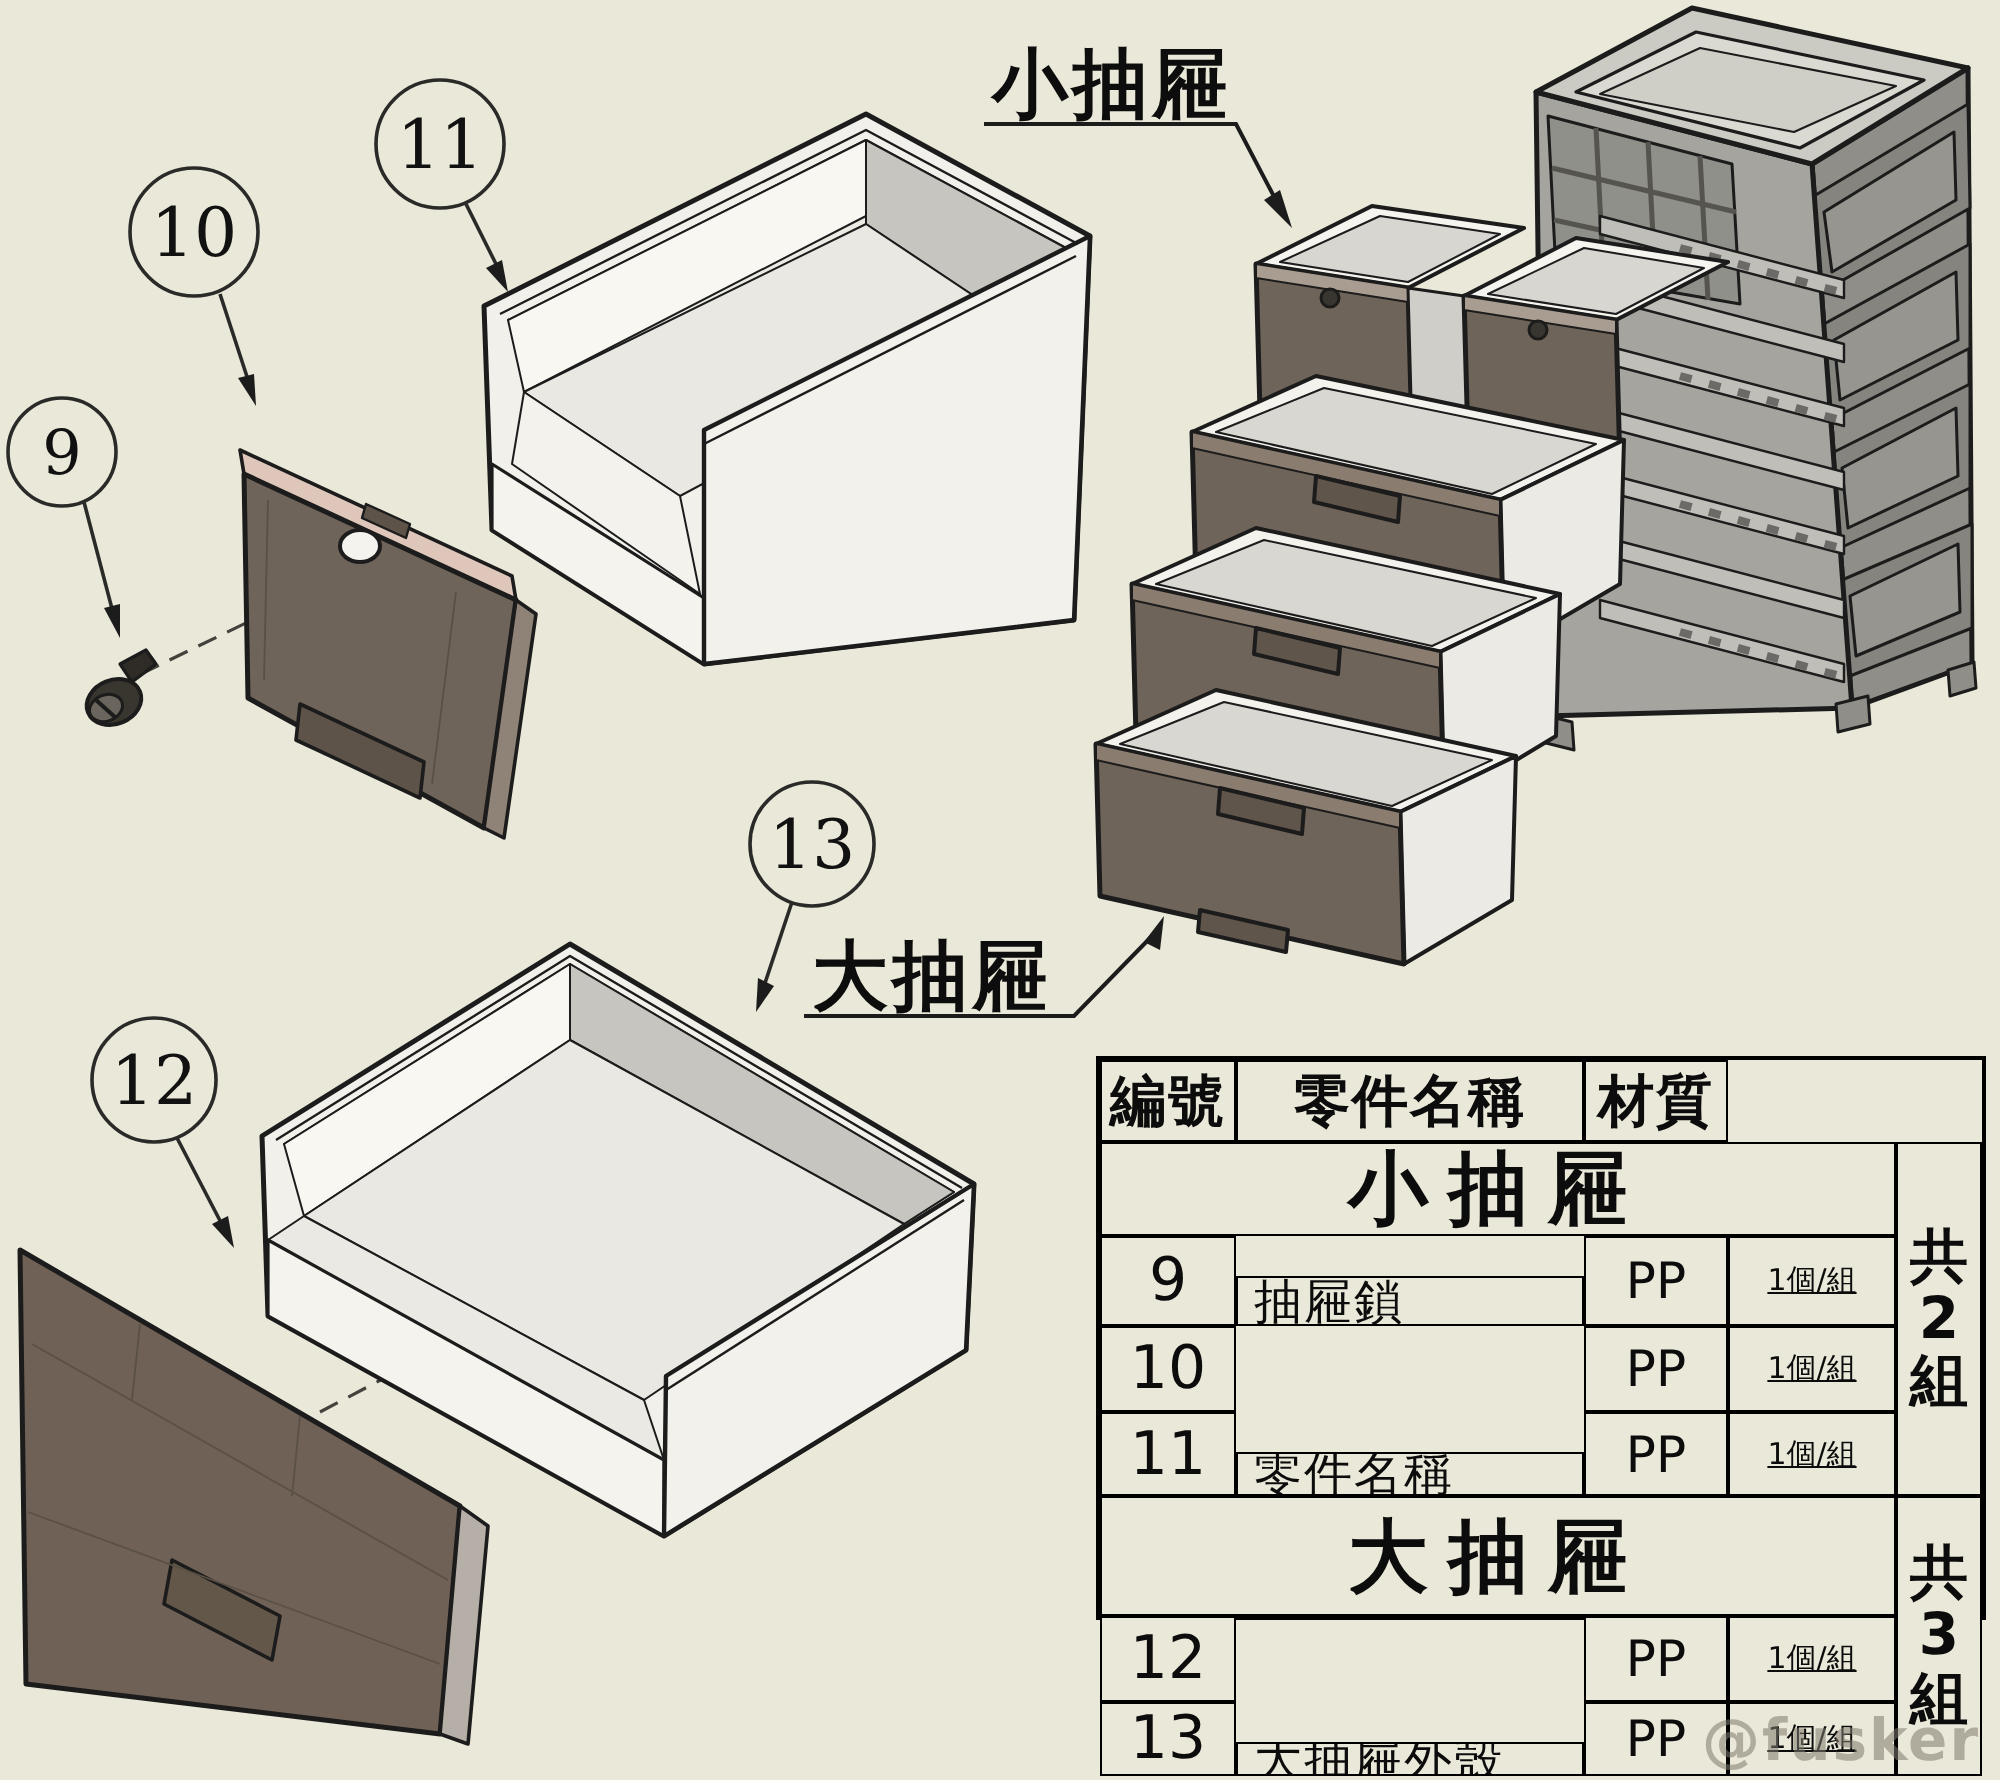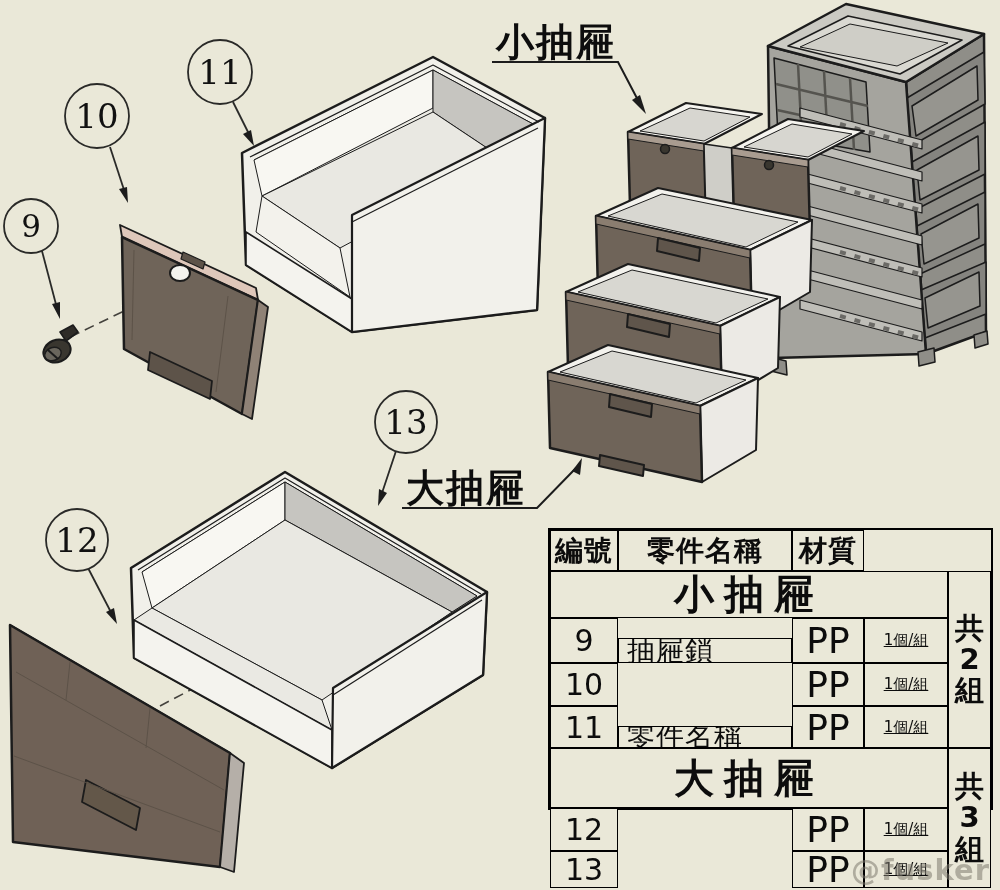--- a/index.html
+++ b/index.html
@@ -12,22 +12,22 @@
   .ptable{position:absolute;left:548px;top:528px;width:445px;height:282px;
           display:grid;box-sizing:border-box;border:2px solid #000;
           grid-template-columns:68px 174px 72px 84px 43px;
           grid-template-rows:41px 47px 45px 43px 42px 60px 43px 37px;
           background:#eae8d8;}
   .tcell{border:1px solid #000;display:flex;align-items:center;justify-content:center;
          color:#0c0c0c;background:#eae8d8;overflow:hidden;}
   .th{font-size:28px;font-weight:700;letter-spacing:1px;}
   .sec{font-size:40px;font-weight:600;letter-spacing:10px;}
   .num{font-size:30px;}
-  .pname{font-size:28px;justify-content:flex-start;padding-left:8px;letter-spacing:1px;margin-top:20px;}
-  .mat{font-size:36px;}
+  .pname{font-size:24px;justify-content:flex-start;padding-left:8px;letter-spacing:1px;margin-top:20px;}
+  .mat{font-size:25px;}
   .qty{font-size:15px;text-decoration:underline;}
   .tot{flex-direction:column;font-size:29px;line-height:1.08;font-weight:600;}
   
   .wm{position:absolute;left:851px;top:853px;font-size:29px;font-weight:700;
       color:rgba(125,122,112,0.55);letter-spacing:1px;font-family:"DejaVu Sans",sans-serif;}
 </style>
 </head>
 <body>
 
 <div class="stage">
@@ -259,17 +259,18 @@
     <span>共</span>
     <span>3</span>
     <span>組</span>
   </div>
 
   <div class="tcell num" style="grid-row:7;grid-column:1">12</div>
   <div class="tcell mat" style="grid-row:7;grid-column:3">PP</div>
   <div class="tcell qty" style="grid-row:7;grid-column:4">1個/組</div>
 
   <div class="tcell num" style="grid-row:8;grid-column:1">13</div>
+  <div class="tcell pname" style="grid-row:8;grid-column:2">大抽屜外殼</div>
   <div class="tcell mat" style="grid-row:8;grid-column:3">PP</div>
   <div class="tcell qty" style="grid-row:8;grid-column:4">1個/組</div>
 </div>
 
 <div class="wm">@fusker</div>
 
 </body></html>

